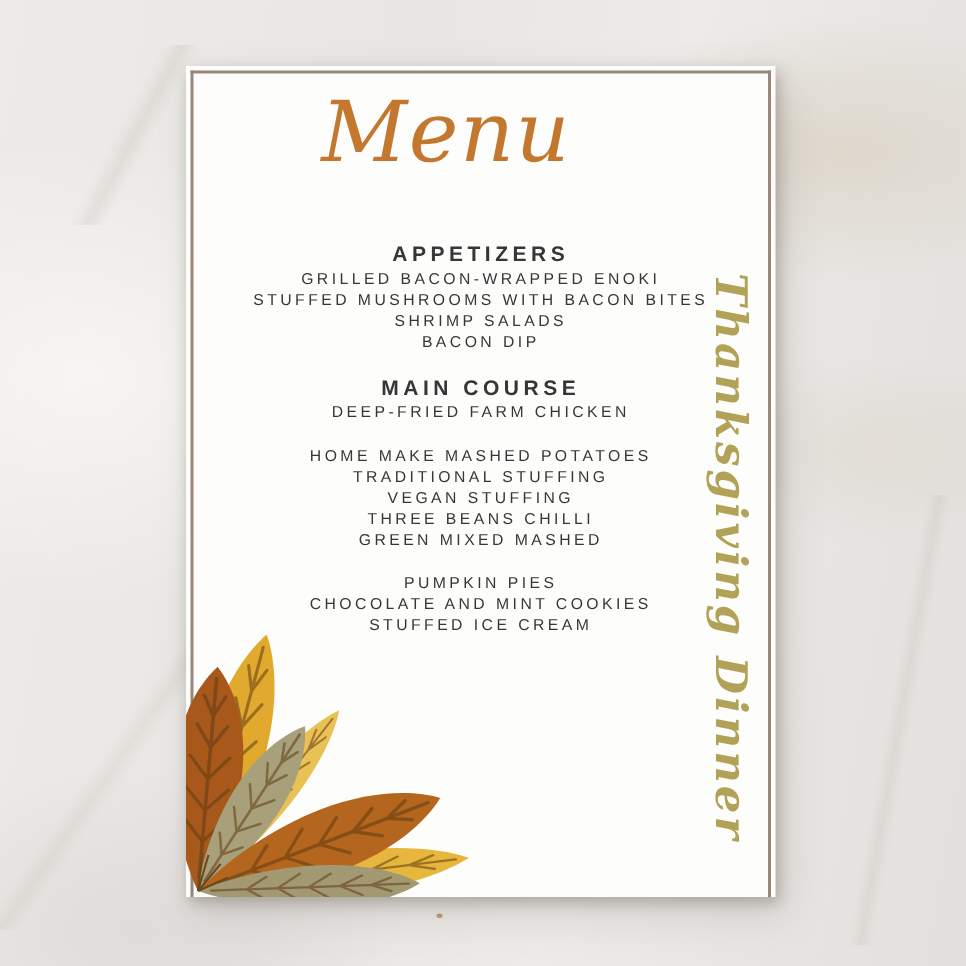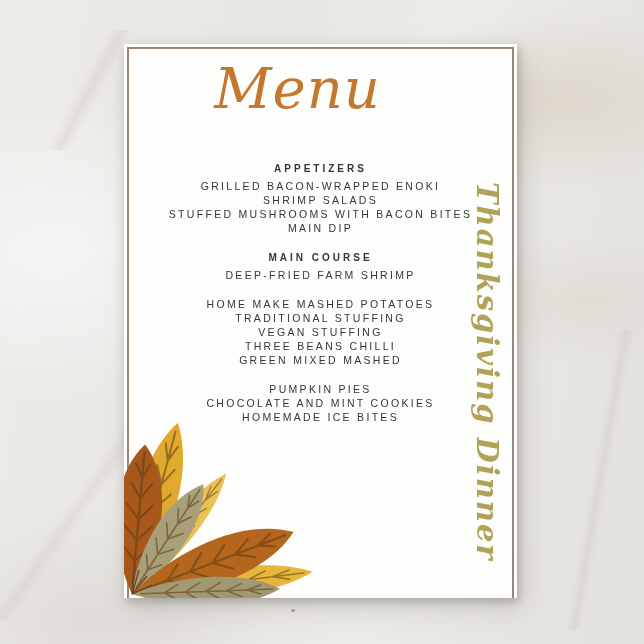--- a/index.html
+++ b/index.html
@@ -69,21 +69,21 @@
     letter-spacing:1px;
   }
 
   .menu{
     position:absolute;left:10px;right:10px;top:117px;
     text-align:center;
     color:var(--text-color);
   }
   .menu section{margin-bottom:15px;}
   .menu h2{
-    font-size:10px;font-weight:700;letter-spacing:3px;
+    font-size:14px;font-weight:700;letter-spacing:3px;
     line-height:16px;margin-bottom:2px;
   }
   .menu p{
     font-size:10.5px;font-weight:400;letter-spacing:2.3px;
     line-height:14px;
   }
 
   .side-text{
     position:absolute;top:138px;right:13px;height:360px;
     writing-mode:vertical-rl;
@@ -115,39 +115,39 @@
 
   <div class="card">
     <div class="frame"></div>
 
     <div class="title">Menu</div>
 
     <div class="menu">
       <section>
         <h2>APPETIZERS</h2>
         <p>GRILLED BACON-WRAPPED ENOKI</p>
+        <p>STUFFED MUSHROOMS WITH BACON BITES</p>
         <p>SHRIMP SALADS</p>
-        <p>STUFFED MUSHROOMS WITH BACON BITES</p>
-        <p>MAIN DIP</p>
+        <p>BACON DIP</p>
       </section>
       <section>
         <h2>MAIN COURSE</h2>
-        <p>DEEP-FRIED FARM SHRIMP</p>
+        <p>DEEP-FRIED FARM CHICKEN</p>
       </section>
       <section>
         <p>HOME MAKE MASHED POTATOES</p>
         <p>TRADITIONAL STUFFING</p>
         <p>VEGAN STUFFING</p>
         <p>THREE BEANS CHILLI</p>
         <p>GREEN MIXED MASHED</p>
       </section>
       <section>
         <p>PUMPKIN PIES</p>
         <p>CHOCOLATE AND MINT COOKIES</p>
-        <p>HOMEMADE ICE BITES</p>
+        <p>STUFFED ICE CREAM</p>
       </section>
     </div>
 
     <div class="side-text">Thanksgiving Dinner</div>
 
     <svg class="leaves" viewBox="0 0 212 192" aria-hidden="true">
       <defs>
         <g id="leaf">
           <path class="blade" d="M0,0 C7,-16 11,-38 11,-55 C11,-76 6,-91 0,-100 C-6,-91 -11,-76 -11,-55 C-11,-38 -7,-16 0,0 Z"></path>
           <path class="veins" stroke-linecap="round" d="M0,-6 L0,-95 M0,-22 L6,-31 M0,-22 L-6,-31 M0,-36 L7,-46 M0,-36 L-7,-46 M0,-50 L6.5,-60 M0,-50 L-6.5,-60 M0,-64 L5,-74 M0,-64 L-5,-74 M0,-78 L3.5,-87 M0,-78 L-3.5,-87"></path>

